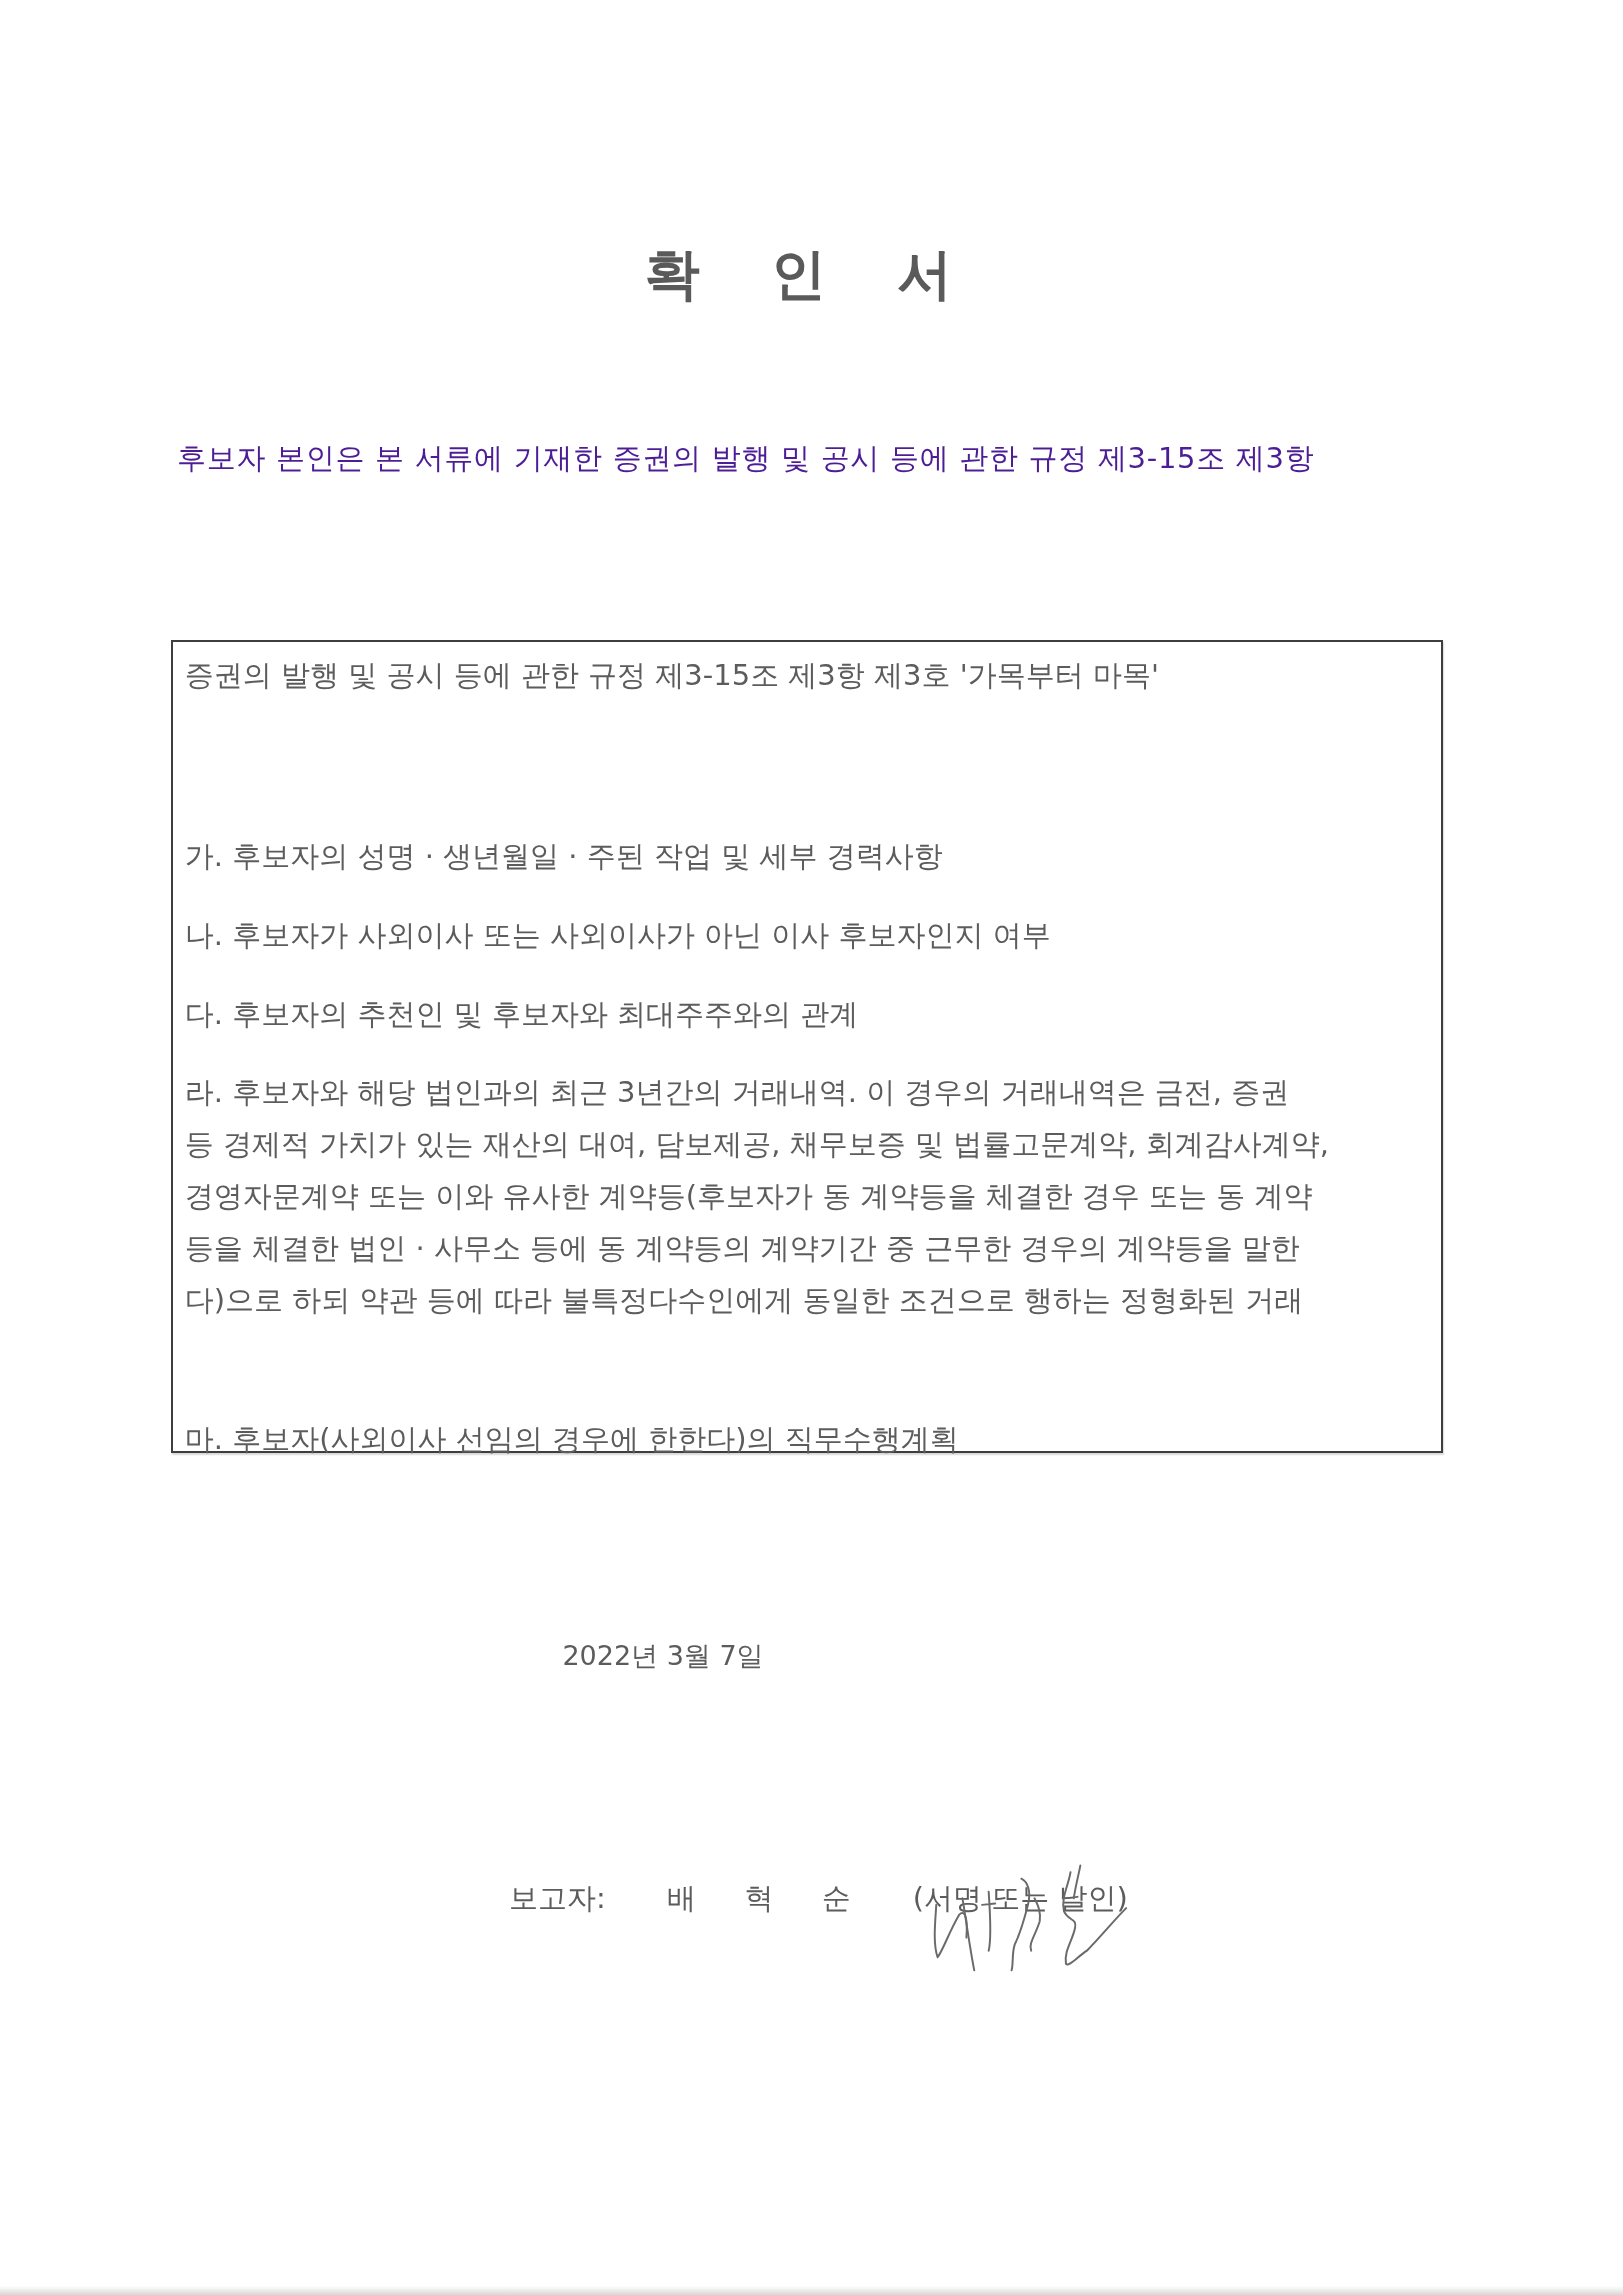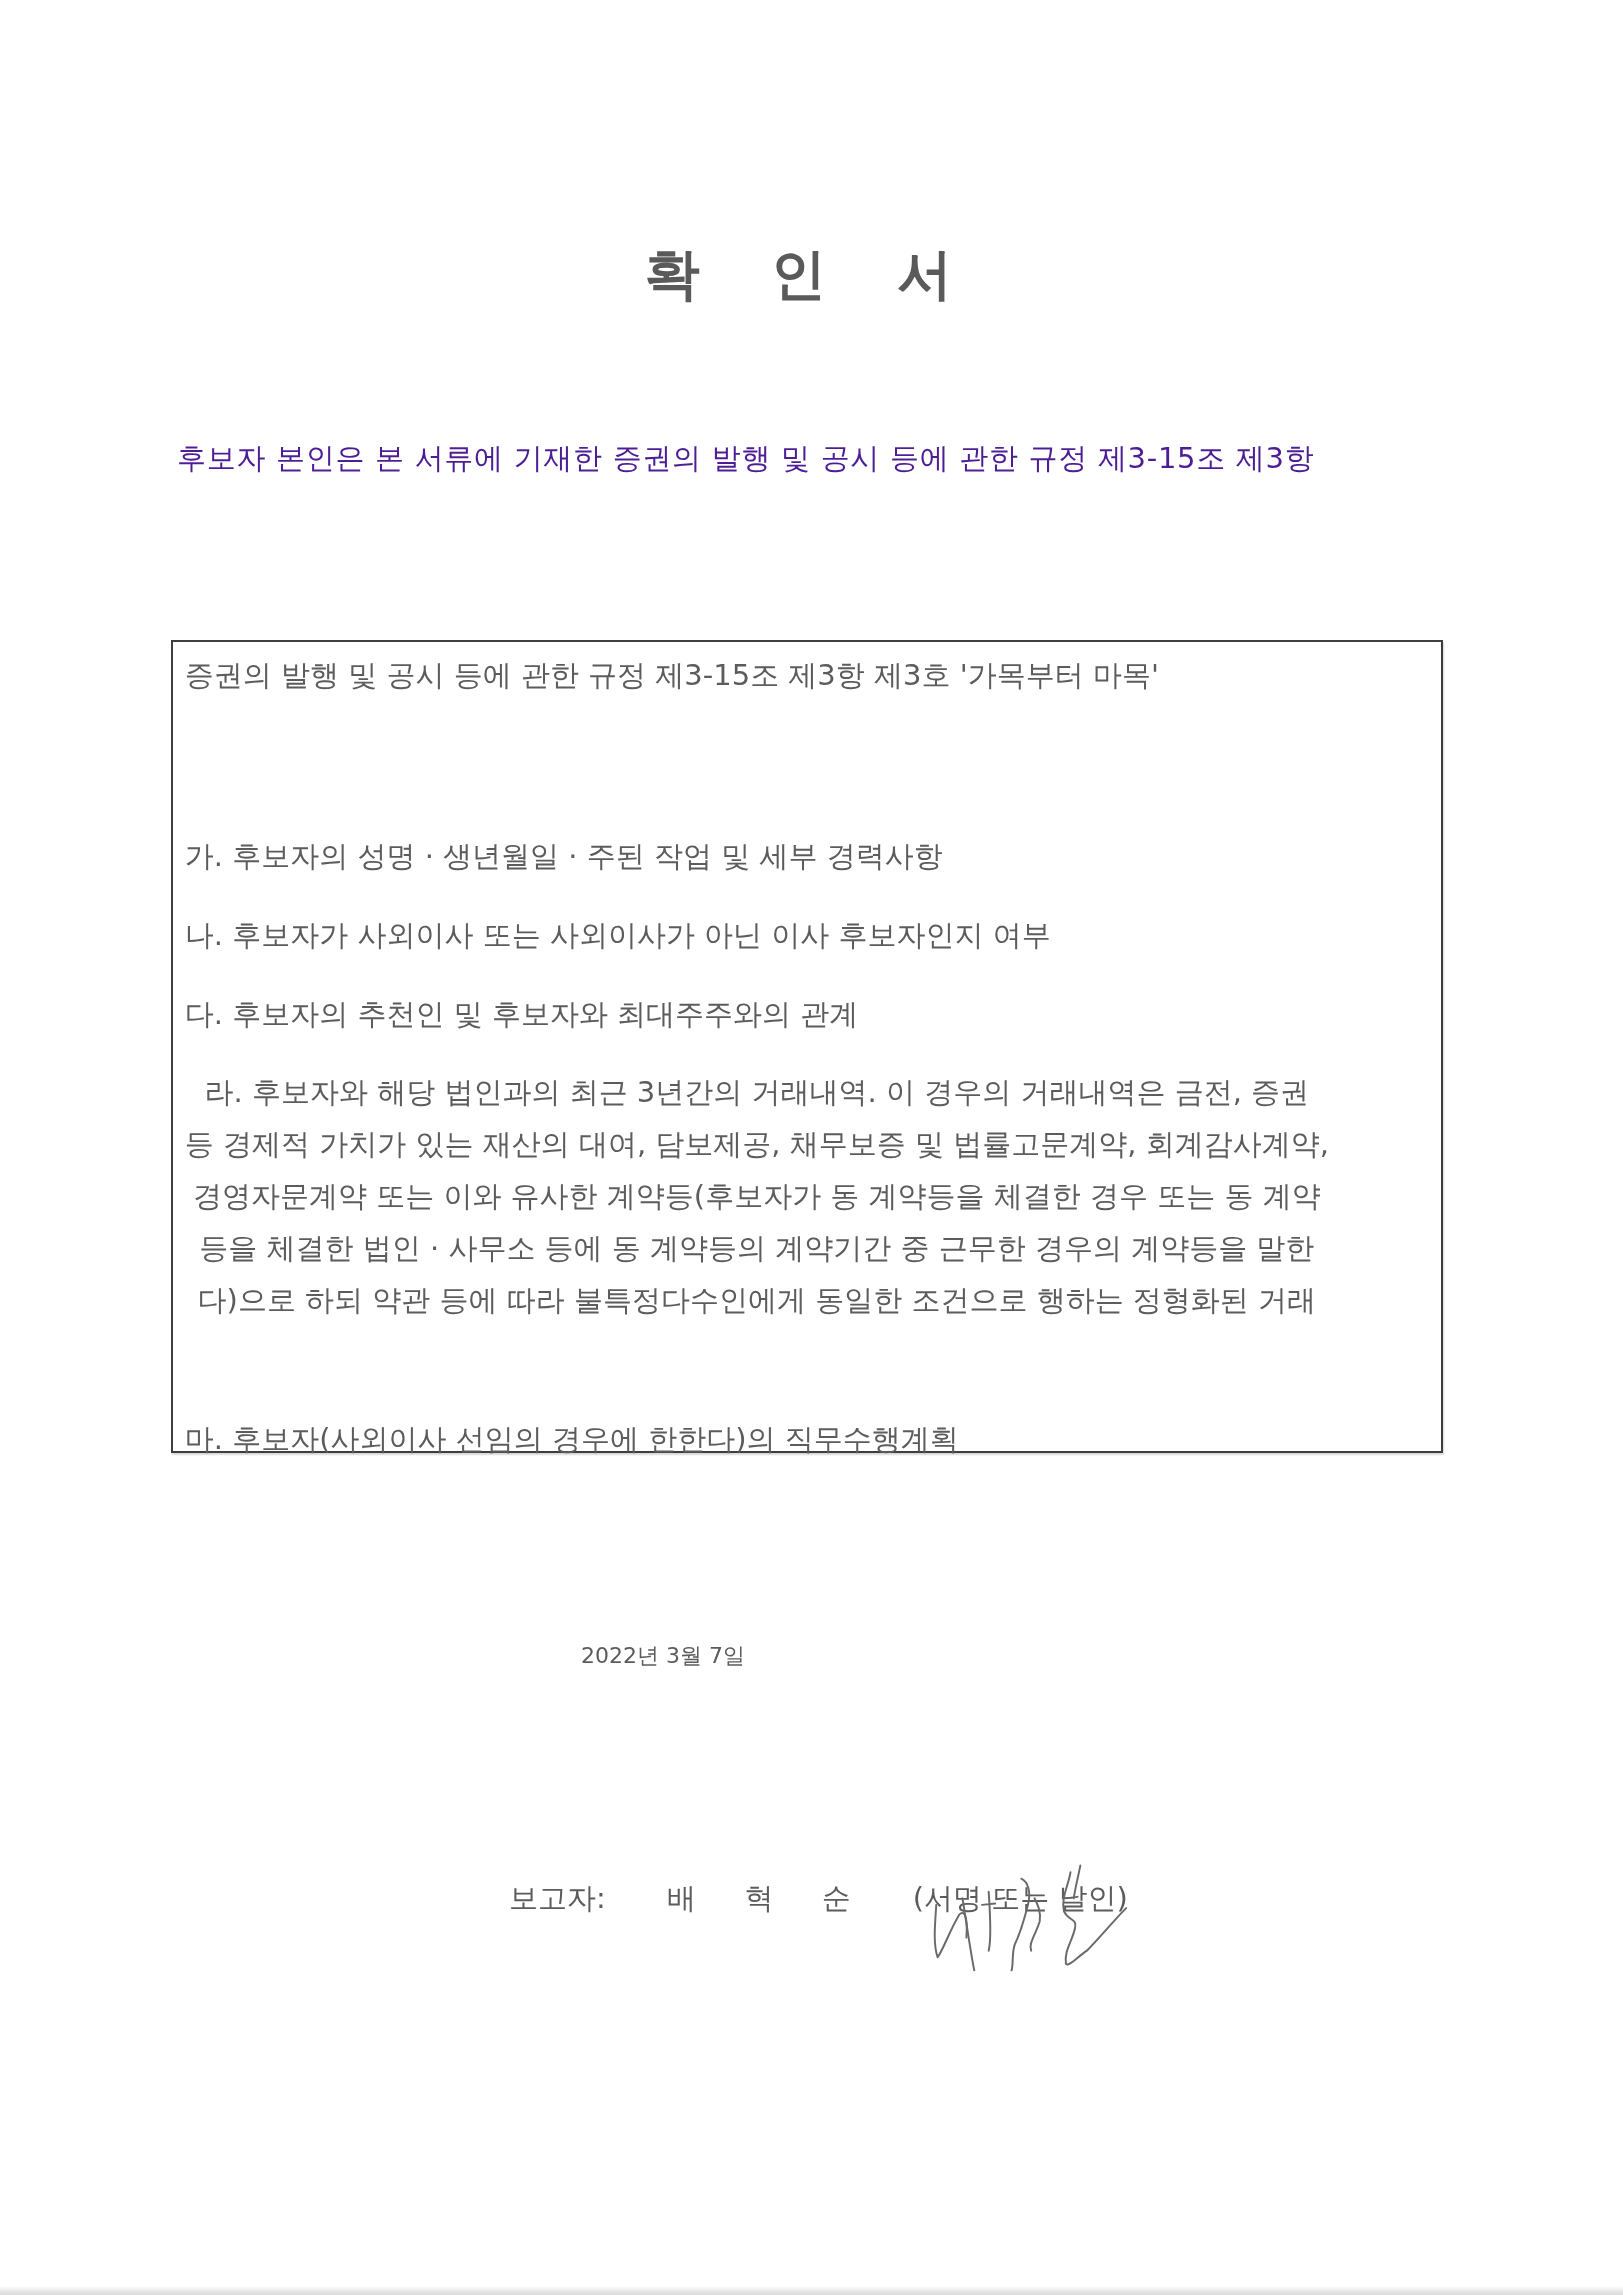--- a/index.html
+++ b/index.html
@@ -67,29 +67,28 @@
       line-height: 39px;
       color: #5c5c5c;
       white-space: nowrap;
       margin-top: 24px;
     }
     .rules-box .item-multi .line {
       display: block;
       white-space: nowrap;
       height: 52px;
       line-height: 39px;
-      text-align: center;
     }
     .date {
       position: absolute;
       left: 0;
       width: 1326px;
       top: 1636px;
       text-align: center;
-      font-size: 22px;
+      font-size: 27px;
       line-height: 39px;
       color: #5c5c5c;
     }
     .signature-row {
       position: absolute;
       left: 509px;
       top: 1879px;
       font-size: 29px;
       line-height: 39px;
       color: #5c5c5c;

